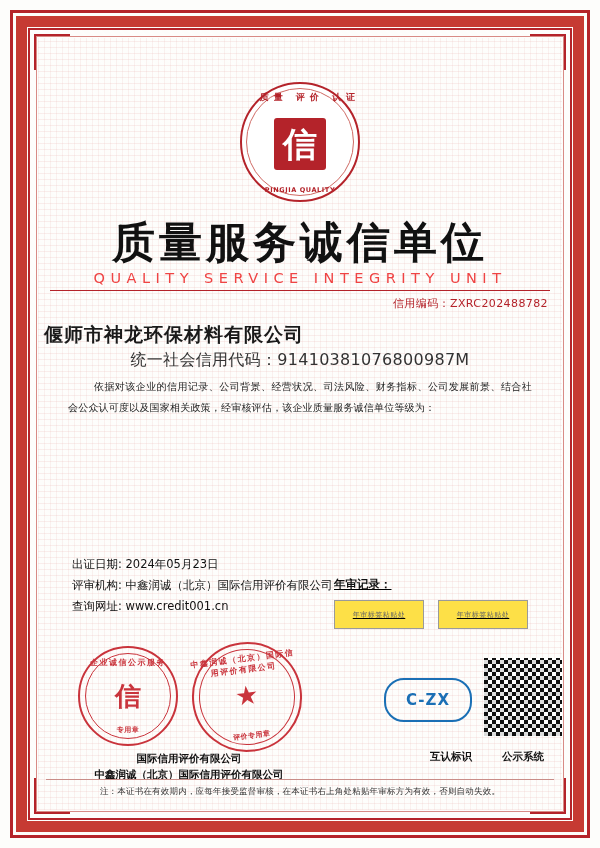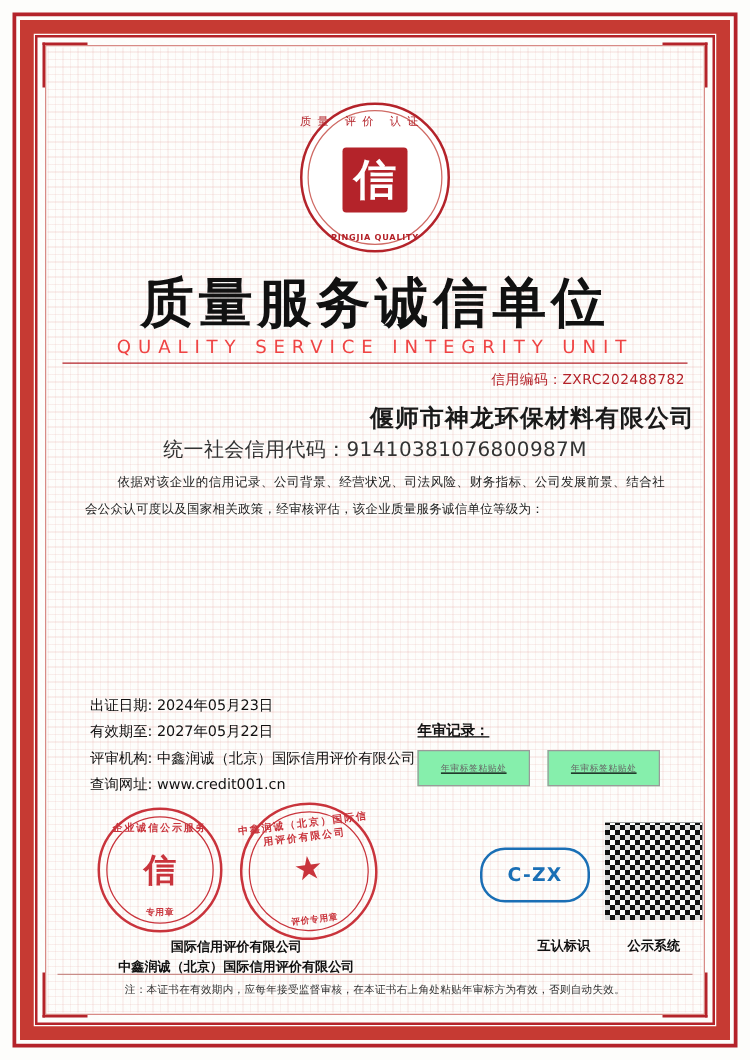--- a/index.html
+++ b/index.html
@@ -117,25 +117,25 @@
     font-size: 34px;
     line-height: 52px;
     text-align: center;
     font-family: "DejaVu Sans", sans-serif;
     font-weight: bold;
   }
   .emblem-top-text {
     position: absolute;
     left: 0; right: 0;
     top: 9px;
-    text-align: left;
+    text-align: right;
     font-size: 9px;
     letter-spacing: 5px;
     color: #b4232a;
-    font-weight: normal;
+    font-weight: bold;
   }
   .emblem-bottom-text {
     position: absolute;
     left: 0; right: 0;
     bottom: 8px;
     text-align: center;
     font-size: 6.5px;
     letter-spacing: 0.6px;
     color: #b4232a;
     font-weight: bold;
@@ -178,21 +178,21 @@
     font-size: 11px;
     color: #b4232a;
     letter-spacing: 0.4px;
   }
 
   
   .company-name {
     position: absolute;
     left: 0; right: 0;
     top: 278px;
-    text-align: right;
+    text-align: left;
     font-size: 19px;
     font-weight: bold;
     color: #1a1a1a;
     letter-spacing: 1px;
   }
   .company-uscc {
     position: absolute;
     left: 0; right: 0;
     top: 306px;
     text-align: center;
@@ -260,21 +260,21 @@
   .annual-box {
     width: 88px;
     height: 27px;
     border: 1px solid #9a9a9a;
     font-size: 7px;
     color: #666;
     display: flex;
     align-items: center;
     justify-content: center;
     letter-spacing: 0.5px;
-    background: #86efac;
+    background: #fde047;
   }
 
   
   .seals {
     position: absolute;
     left: 0; right: 0;
     top: 598px;
     height: 130px;
   }
   .seal {
@@ -448,21 +448,20 @@
     <div class="credit-code">信用编码：ZXRC202488782</div>
 
     <div class="company-name">偃师市神龙环保材料有限公司</div>
     <div class="company-uscc">统一社会信用代码：91410381076800987M</div>
 
     <div class="body-text">依据对该企业的信用记录、公司背景、经营状况、司法风险、财务指标、公司发展前景、结合社会公众认可度以及国家相关政策，经审核评估，该企业质量服务诚信单位等级为：</div>
 
 
     <div class="details">
       <div>出证日期: 2024年05月23日</div>
-      <div>有效期至: 2027年05月22日</div>
       <div>评审机构: 中鑫润诚（北京）国际信用评价有限公司</div>
       <div>查询网址: www.credit001.cn</div>
     </div>
 
     <div class="annual">
       <div class="annual-title">年审记录：</div>
       <div class="annual-boxes">
         <div class="annual-box">年审标签粘贴处</div>
         <div class="annual-box">年审标签粘贴处</div>
       </div>

